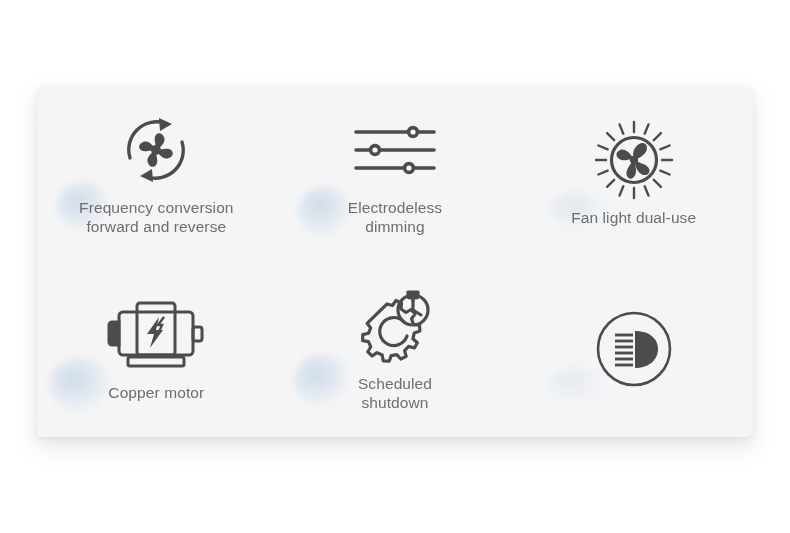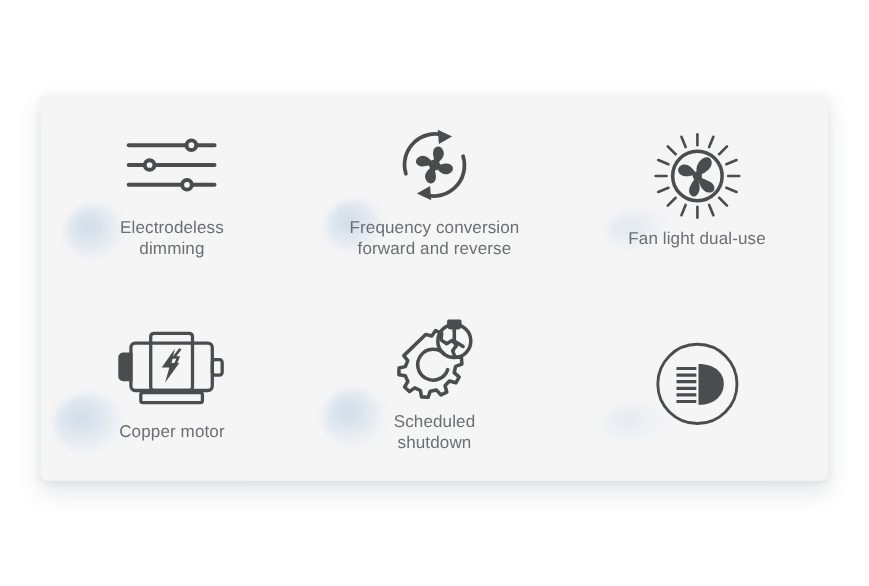--- a/index.html
+++ b/index.html
@@ -83,60 +83,60 @@
 
   svg { display: block; }
 </style>
 </head>
 <body>
 
 <div id="feature-card">
   <div class="feature-grid">
 
     <div class="feature-cell">
-      <div class="smudge" style="left:22px; top:100px; width:54px; height:50px;"></div>
-      <div class="icon-wrap">
-        <svg width="86" height="58" viewBox="0 0 86 58">
-          <g stroke="#4a4c4e" stroke-width="3.6" stroke-linecap="round" fill="none">
-            <line x1="4" y1="11" x2="82" y2="11"></line>
-            <line x1="4" y1="29" x2="82" y2="29"></line>
-            <line x1="4" y1="47" x2="82" y2="47"></line>
-          </g>
-          <g fill="#f5f5f6" stroke="#4a4c4e" stroke-width="3.6">
-            <circle cx="61" cy="11" r="4.4"></circle>
-            <circle cx="23" cy="29" r="4.4"></circle>
-            <circle cx="57" cy="47" r="4.4"></circle>
-          </g>
-        </svg>
-      </div>
-      <div class="feature-label">Electrodeless
-dimming</div>
-    </div>
-
-    <div class="feature-cell">
       <div class="smudge" style="left:20px; top:96px; width:52px; height:48px;"></div>
       <div class="icon-wrap">
         <svg width="78" height="80" viewBox="0 0 78 80">
           <g fill="none" stroke="#4a4c4e" stroke-width="3.4" stroke-linecap="round">
             <path d="M13 48 A28 28 0 0 1 48 13"></path>
             <path d="M65 32 A28 28 0 0 1 30 67"></path>
           </g>
           <path d="M42 8 L55 14 L43 21 Z" fill="#4a4c4e"></path>
           <path d="M36 72 L23 66 L35 59 Z" fill="#4a4c4e"></path>
           <g fill="#4a4c4e">
             <path d="M39 40 C39 40 33 29 26 32 C19 35 22 43 31 41 C36 40 39 40 39 40 Z"></path>
             <path d="M39 40 C39 40 50 34 47 27 C44 20 36 23 38 32 C39 37 39 40 39 40 Z"></path>
             <path d="M39 40 C39 40 45 51 52 48 C59 45 56 37 47 39 C42 40 39 40 39 40 Z"></path>
             <path d="M39 40 C39 40 28 46 31 53 C34 60 42 57 40 48 C39 43 39 40 39 40 Z"></path>
             <circle cx="39" cy="40" r="5"></circle>
           </g>
         </svg>
       </div>
       <div class="feature-label">Frequency conversion
 forward and reverse</div>
+    </div>
+
+    <div class="feature-cell">
+      <div class="smudge" style="left:22px; top:100px; width:54px; height:50px;"></div>
+      <div class="icon-wrap">
+        <svg width="86" height="58" viewBox="0 0 86 58">
+          <g stroke="#4a4c4e" stroke-width="3.6" stroke-linecap="round" fill="none">
+            <line x1="4" y1="11" x2="82" y2="11"></line>
+            <line x1="4" y1="29" x2="82" y2="29"></line>
+            <line x1="4" y1="47" x2="82" y2="47"></line>
+          </g>
+          <g fill="#f5f5f6" stroke="#4a4c4e" stroke-width="3.6">
+            <circle cx="61" cy="11" r="4.4"></circle>
+            <circle cx="23" cy="29" r="4.4"></circle>
+            <circle cx="57" cy="47" r="4.4"></circle>
+          </g>
+        </svg>
+      </div>
+      <div class="feature-label">Electrodeless
+dimming</div>
     </div>
 
     <div class="feature-cell">
       <div class="smudge" style="left:36px; top:104px; width:56px; height:40px; opacity:0.5;"></div>
       <div class="icon-wrap">
         <svg width="80" height="80" viewBox="0 0 80 80">
           <g stroke="#4a4c4e" stroke-width="2.4" stroke-linecap="round">
             <line x1="40" y1="2" x2="40" y2="12"></line>
             <line x1="40" y1="68" x2="40" y2="78"></line>
             <line x1="2" y1="40" x2="12" y2="40"></line>

